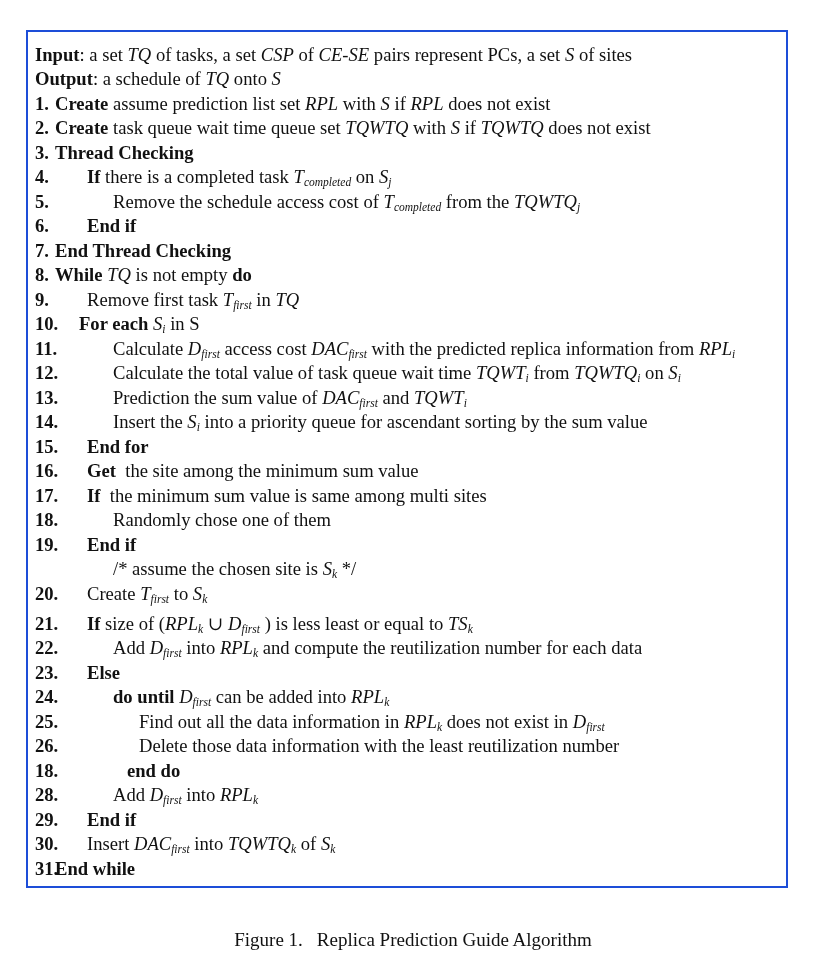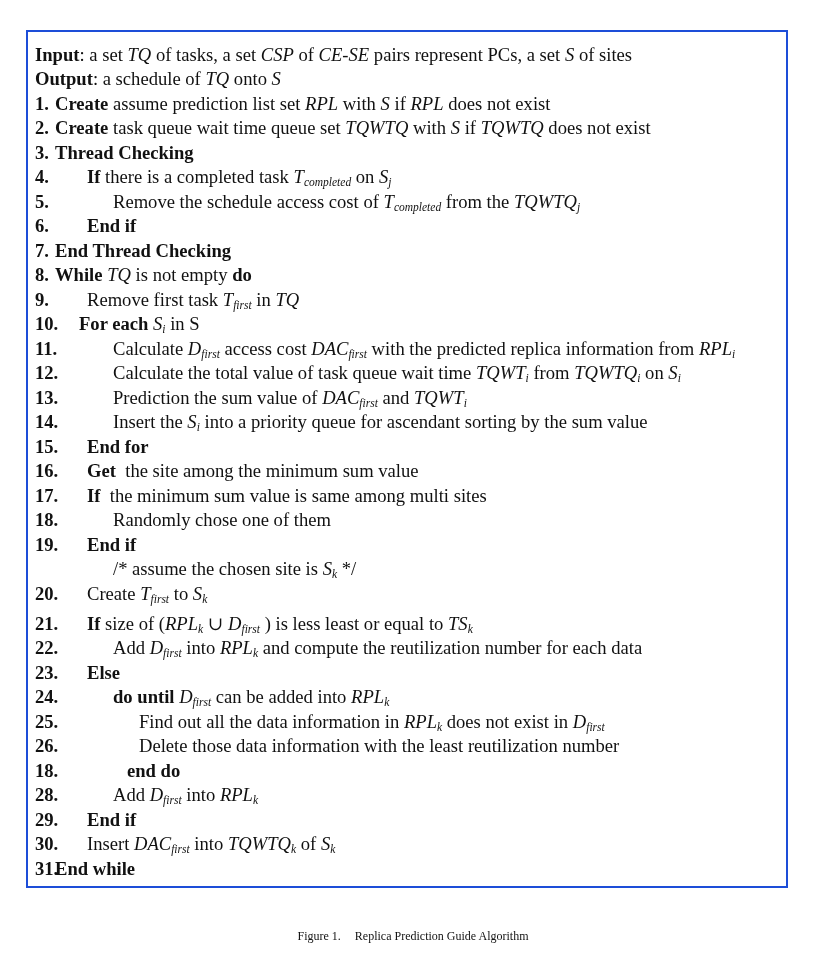--- a/index.html
+++ b/index.html
@@ -16,21 +16,21 @@
     position: absolute; left: 7px; height: 24px; line-height: 24px;
     font-size: 18.6px; white-space: nowrap;
   }
   .num { position: absolute; left: 0; font-weight: bold; }
   .body { position: absolute; white-space: nowrap; }
   b { font-weight: bold; }
   i { font-style: italic; }
   sub { font-size: 11.5px; vertical-align: -3px; line-height: 0; }
   .caption {
     position: absolute; top: 929px; left: 0; width: 826px; text-align: center;
-    font-size: 12px;
+    font-size: 19px;
   }
   .caption .gap { display: inline-block; width: 14px; }
 </style>
 </head>
 <body>
 
 <div class="algo-box">
 
   <div class="line" style="top:11px">
     <span class="body" style="left:0"><b>Input</b><span>: a set </span><i>TQ</i><span> of tasks, a set </span><i>CSP</i><span> of </span><i>CE-SE</i><span> pairs represent PCs, a set </span><i>S</i><span> of sites</span></span>

